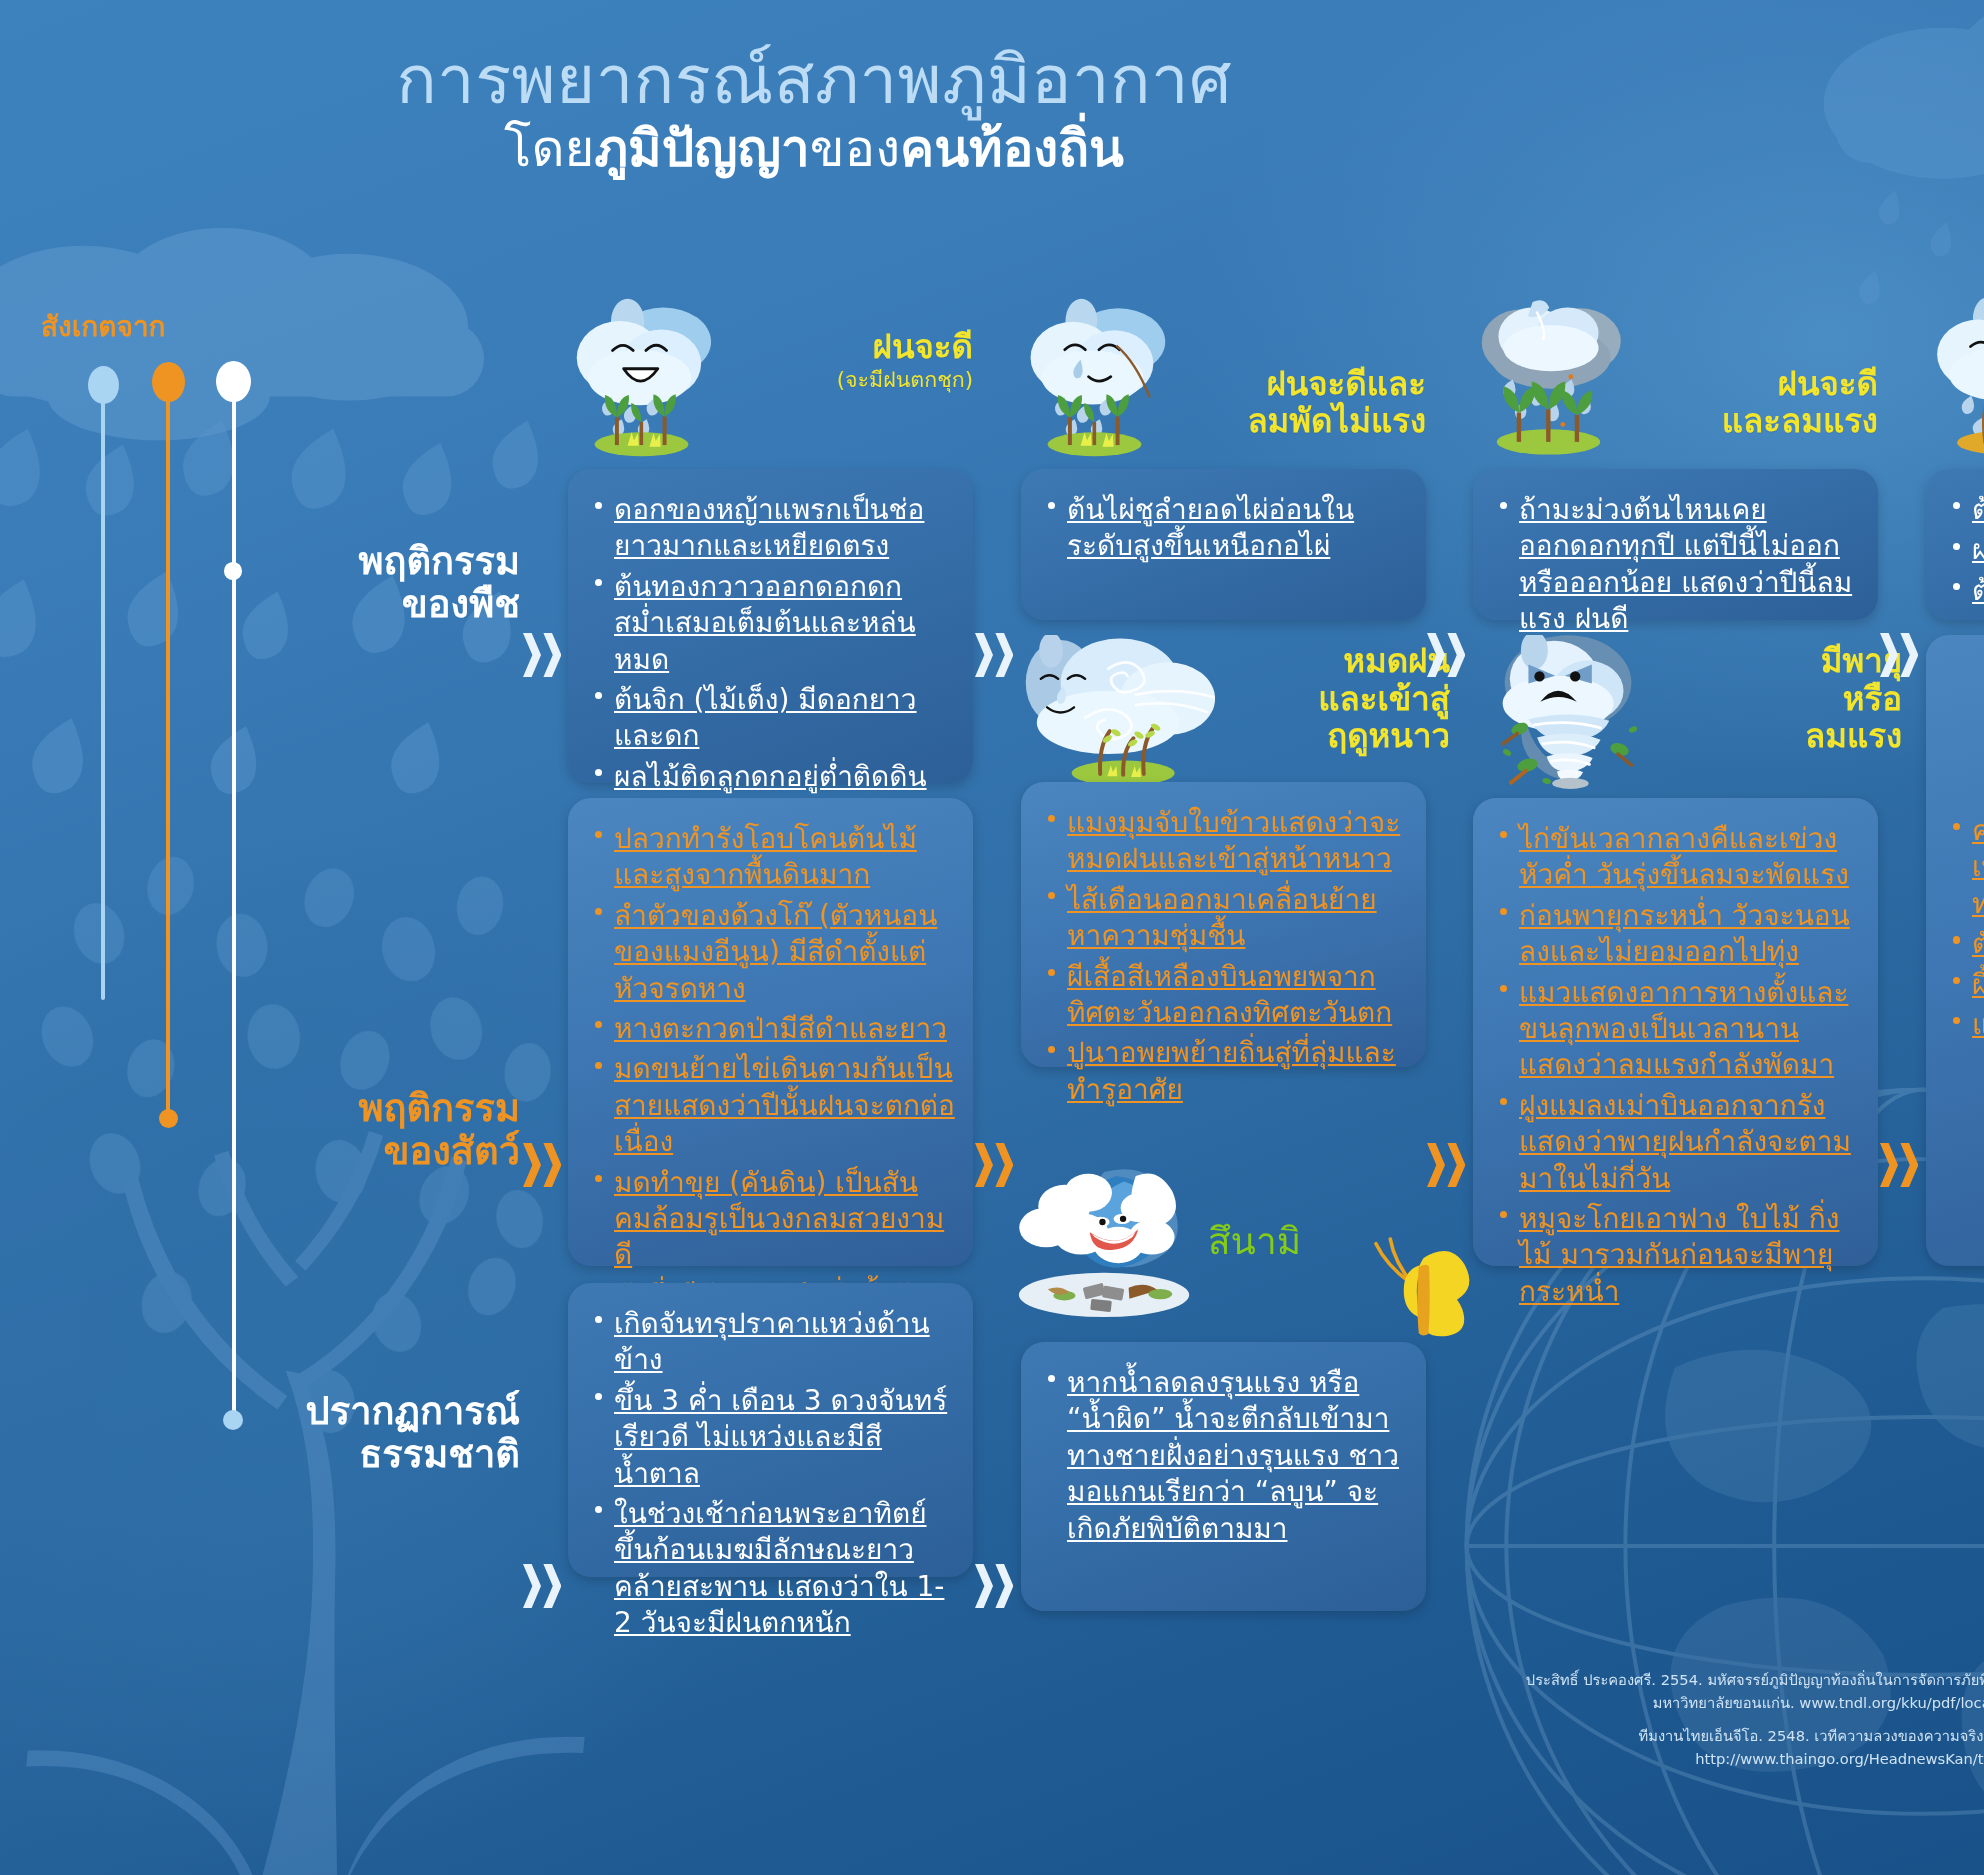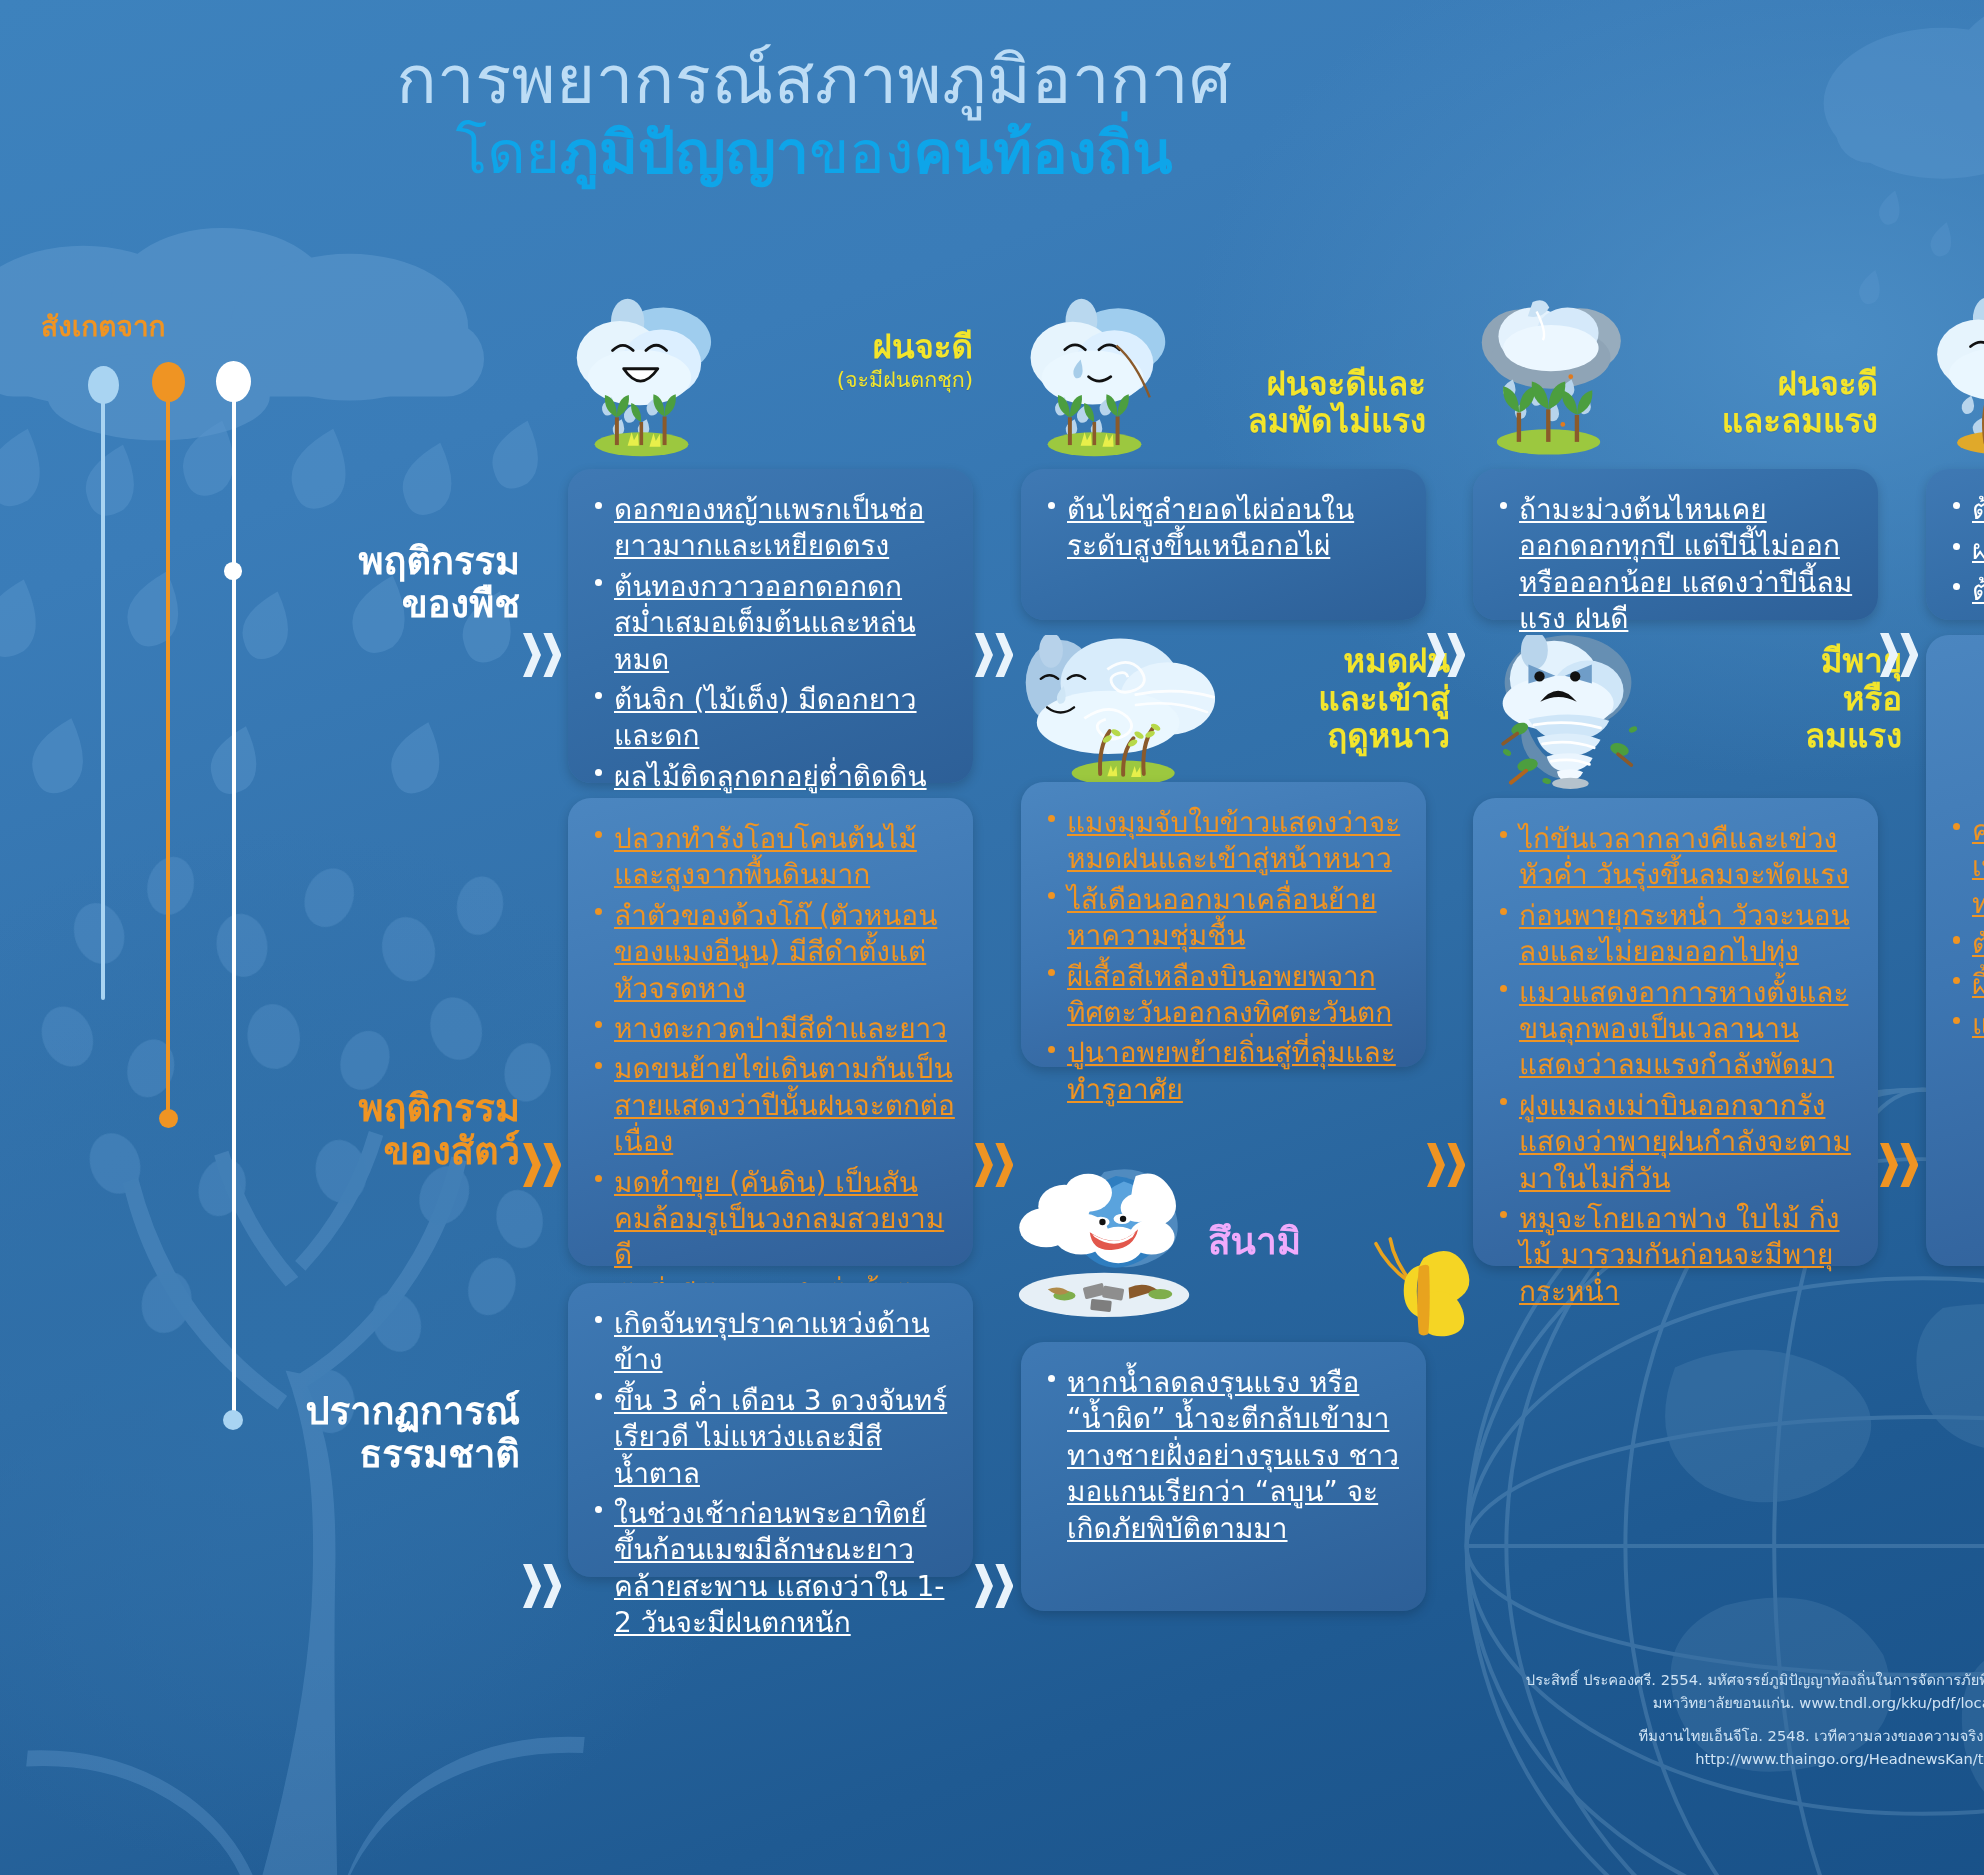--- a/index.html
+++ b/index.html
@@ -17,21 +17,21 @@
 
   
   .bg { position:absolute; inset:0; overflow:hidden; pointer-events:none; }
   .tree-svg{position:absolute;left:0px;top:814px;width:595px;height:1064px;opacity:.30;}
   .globe-svg{position:absolute;right:-75px;bottom:-167px;width:992px;height:992px;opacity:.22;}
   .topcloud-svg{position:absolute;right:32px;top:-16px;width:536px;height:437px;opacity:.45;}
 
   
   .title-wrap{position:absolute;left:0;top:46px;width:1628px;text-align:center;z-index:6;}
   .title-main{font-size:67px;line-height:1.02;color:#bcdcf5;letter-spacing:0.4px;}
-  .title-sub{font-size:59px;line-height:1.12;color:#0ea5e9;margin-top:5.6px;}
+  .title-sub{font-size:51px;line-height:1.12;color:#ffffff;margin-top:5.6px;}
   .title-sub b{font-weight:bold;}
 
   
   .rail{position:absolute;left:0;top:302px;width:564px;height:1370px;z-index:7;}
   .observe-label{position:absolute;left:41px;top:1.6px;font-size:28px;color:#ef9423;font-weight:bold;}
   .stem{position:absolute;width:4.4px;border-radius:2.4px;}
   .knob{position:absolute;border-radius:50%;}
   .knob-end{position:absolute;border-radius:50%;}
   .rail-item{position:absolute;text-align:right;line-height:1.12;}
   .rail-item .l1,.rail-item .l2{display:block;}
@@ -69,21 +69,21 @@
   .card.white-txt li::before{background:#ffffff;}
   .card.orange-txt li{color:#ef9423;}
   .card.orange-txt li::before{background:#ef9423;}
 
   
   .banner{position:absolute;left:0;width:421px;height:159px;}
   .banner .art{position:absolute;left:-4px;top:0;width:206px;height:155px;}
   .banner .lbl{position:absolute;right:-8px;top:7.1px;width:206px;text-align:right;
                color:#f3e52c;font-size:33px;font-weight:bold;line-height:1.14;}
 
-  .tsu-lbl{position:absolute;color:#f0abfc;font-size:37px;font-weight:bold;}
+  .tsu-lbl{position:absolute;color:#84cc16;font-size:37px;font-weight:normal;}
 
   
   .source{position:absolute;right:32px;bottom:94px;width:953px;text-align:right;
           color:#cfe3f4;font-size:14.7px;line-height:1.55;z-index:8;}
   .source .hd{margin-bottom:2.4px;}
   .source p{margin-bottom:10.3px;}
 
   .butterfly{position:absolute;z-index:9;}
 </style>
 </head>

